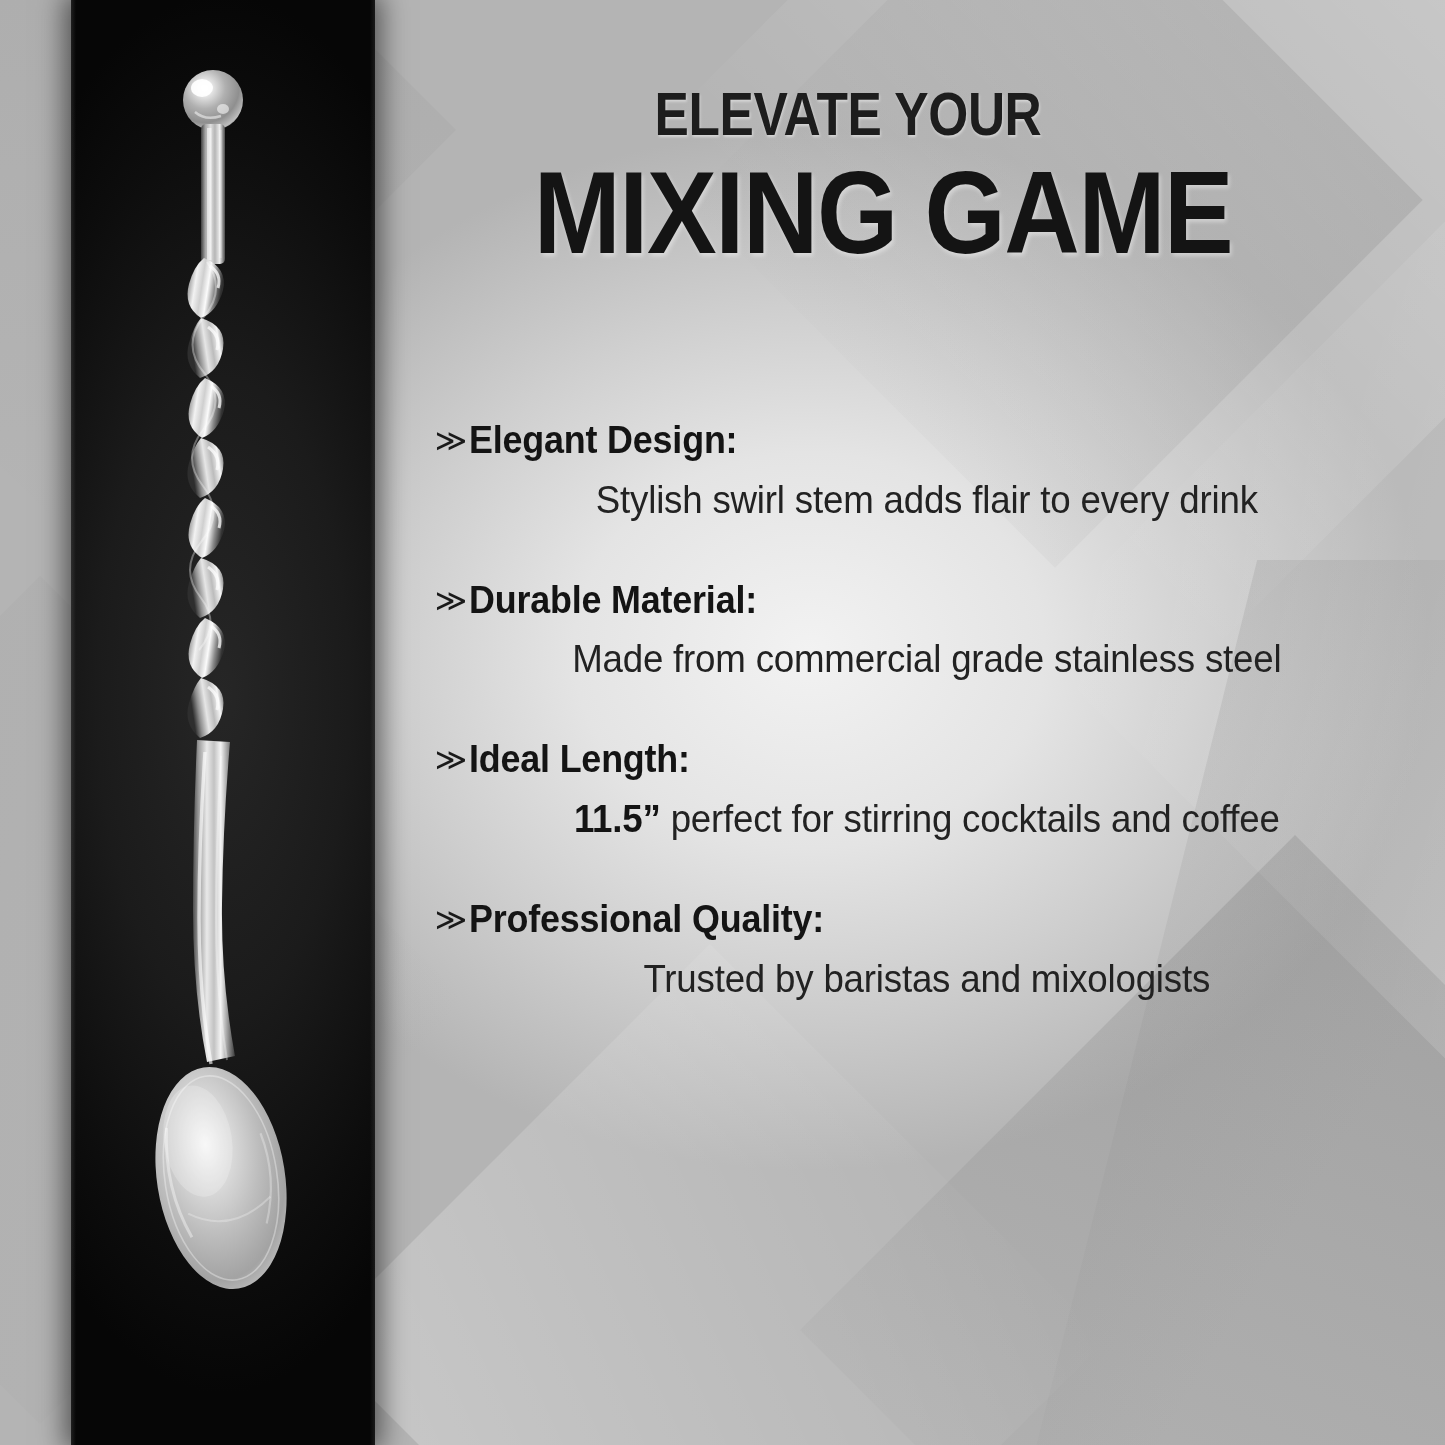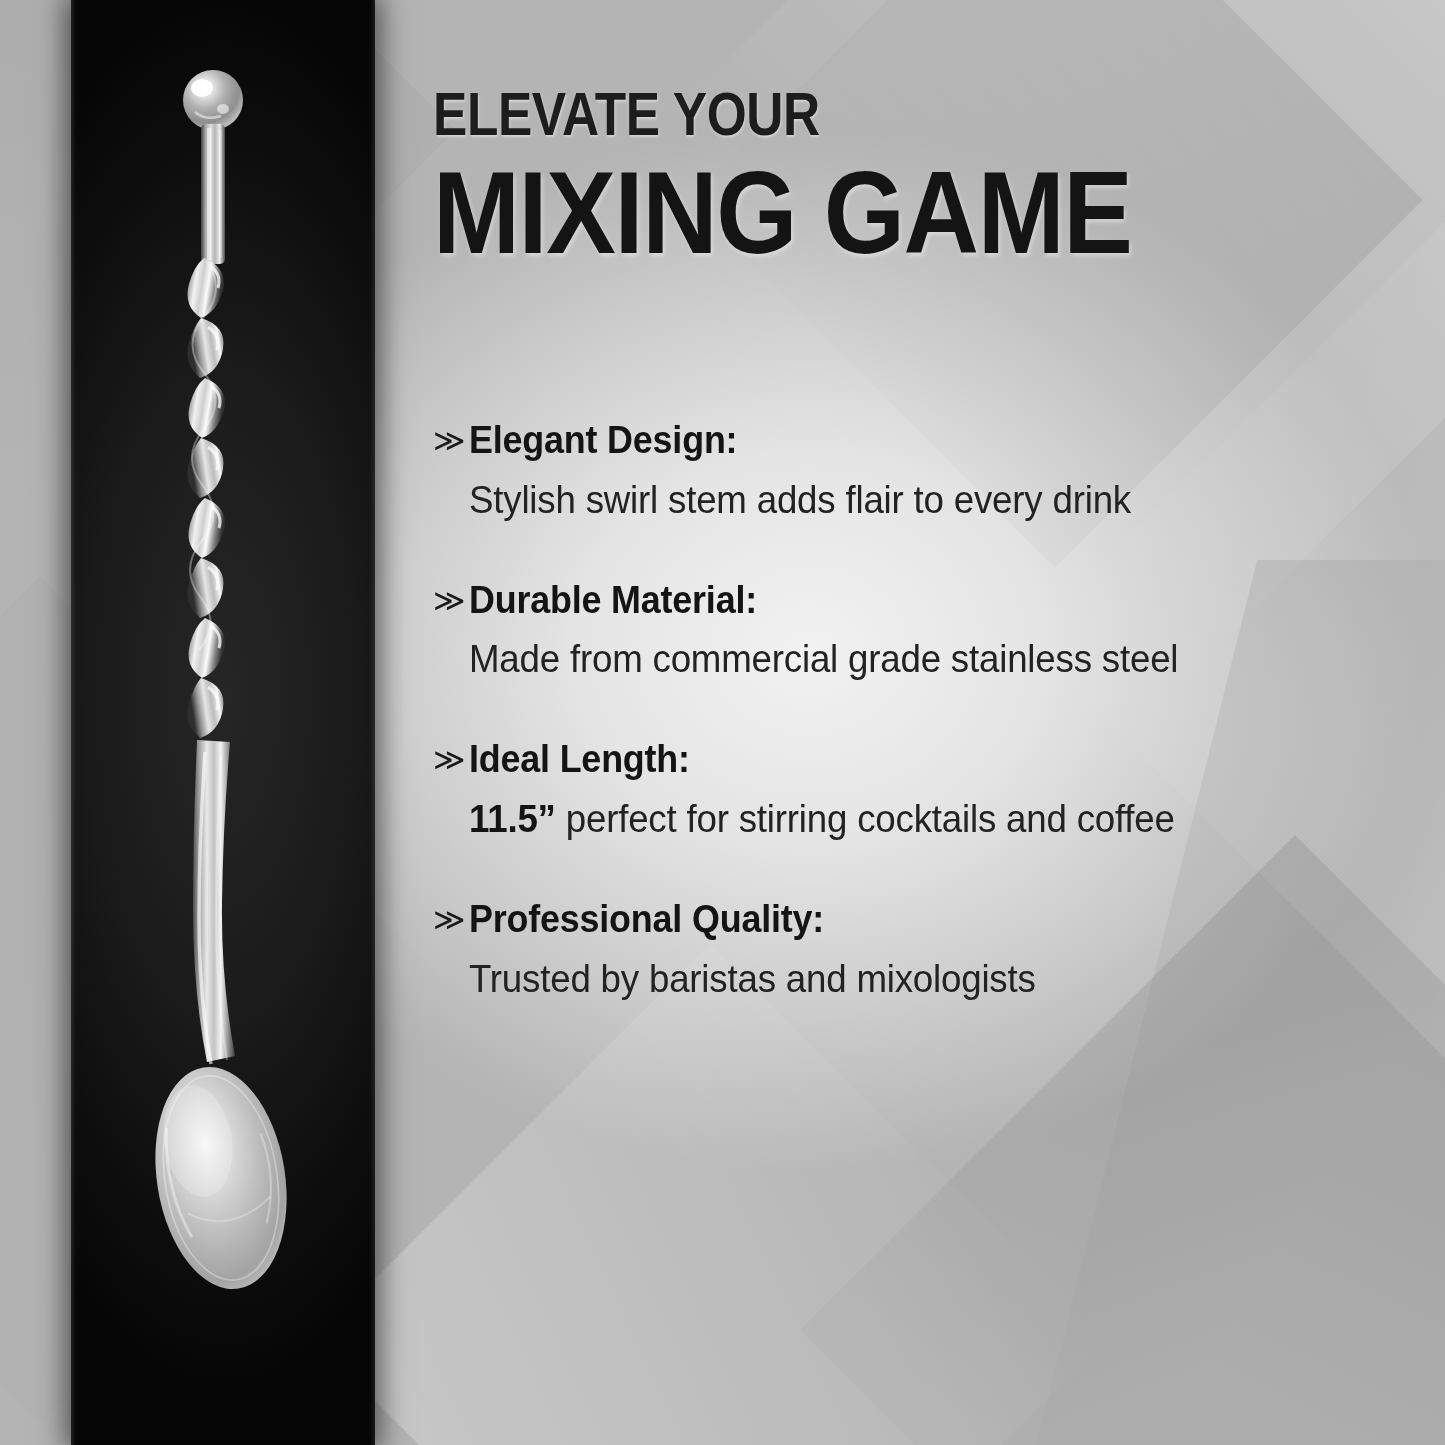--- a/index.html
+++ b/index.html
@@ -9,20 +9,21 @@
     overflow:hidden;
     font-family:"Liberation Sans", sans-serif;
     background:#8a8a8a;
   }
 
   .canvas{
     position:relative;
     width:1445px; height:1445px;
     overflow:hidden;
     background:#9a9a9a;
+    text-align:center;
   }
 
   
   .bg-base{
     position:absolute; inset:0;
     background:
       radial-gradient(ellipse 620px 520px at 56% 45%, #f2f2f2 0%, #e4e4e4 38%, #cfcfcf 66%, #b4b4b4 100%),
       linear-gradient(135deg,#9d9d9d 0%,#c9c9c9 30%,#e8e8e8 50%,#c4c4c4 72%,#8f8f8f 100%);
   }
   .facet{ position:absolute; pointer-events:none; }

